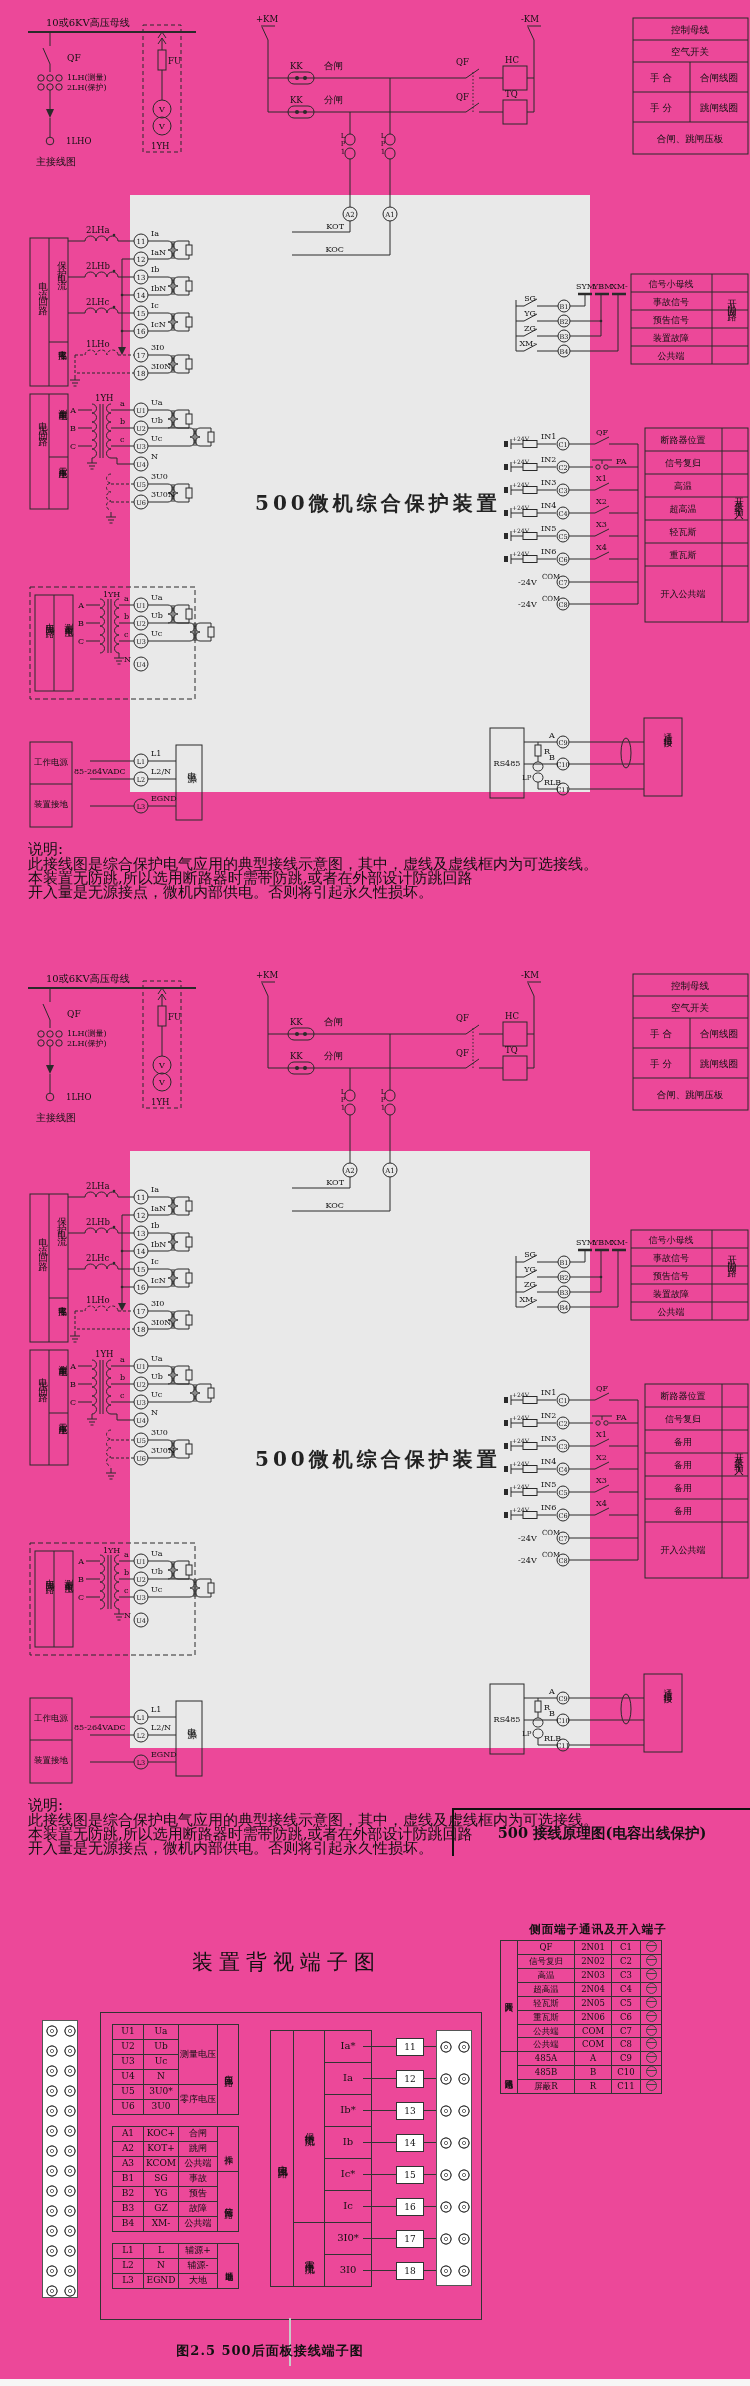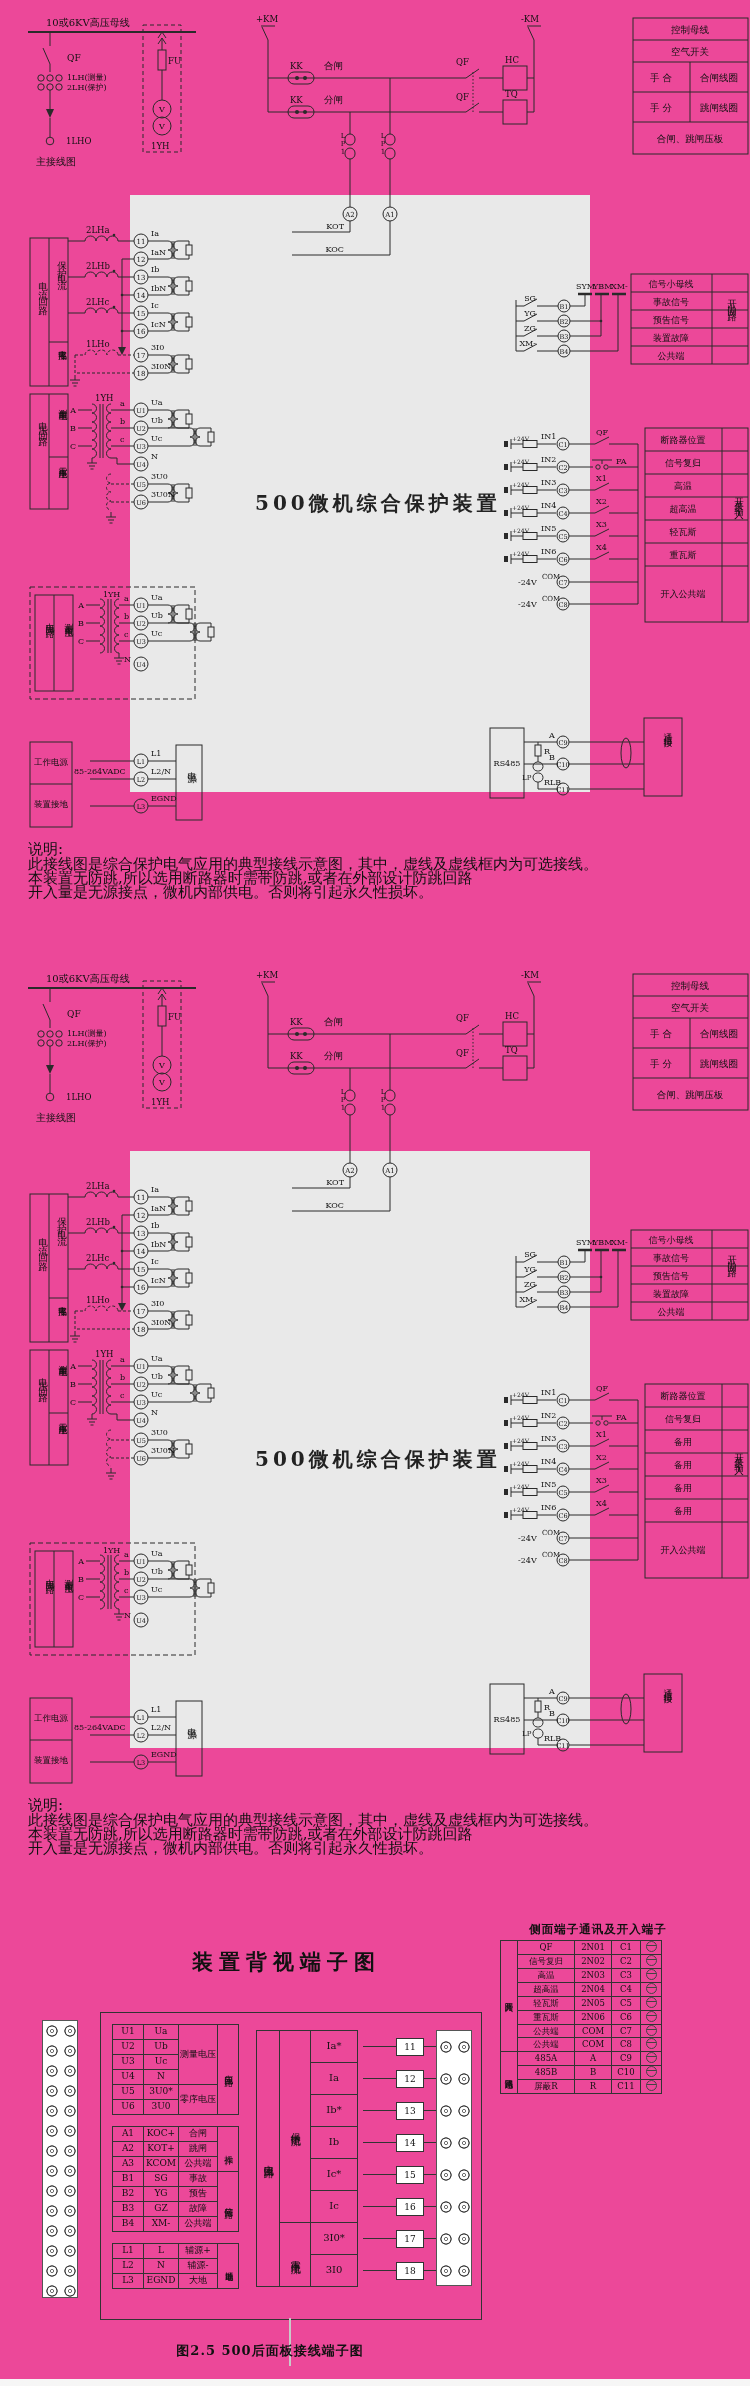--- a/index.html
+++ b/index.html
@@ -32,21 +32,21 @@
                       linear-gradient(#777,#777);
      background-size:18px 20px,1px 100%;background-position:0 0,50% 0;background-repeat:repeat,no-repeat;}
   .tstrip.big{background-size:18px 32px,1px 100%;}
   .outerbox{position:absolute;border:1.5px solid #333;}
   .numbox{position:absolute;width:26px;height:16px;border:1px solid #333;text-align:center;
       font-size:9px;line-height:16px;background:#fff;}
   .hline{position:absolute;height:1px;background:#333;}
   .tdot{display:inline-block;width:9px;height:9px;border:1px solid #444;border-radius:50%;
       background:linear-gradient(to bottom,transparent 3px,#444 3px,#444 4.2px,transparent 4.2px);}
   .sidetitle{position:absolute;font-weight:bold;font-size:11.5px;text-align:center;letter-spacing:1px;}
-  .paneltitle{position:absolute;font-size:21px;font-weight:bold;letter-spacing:6px;}
+  .paneltitle{position:absolute;font-size:21px;font-weight:normal;letter-spacing:6px;}
   .caption{position:absolute;font-size:13px;font-weight:bold;text-align:center;letter-spacing:1px;}
   .divider{position:absolute;background:#c9c9c9;}
 </style>
 </head>
 <body>
 
 <div id="page">
 
   <div class="schematic" style="top:12px;">
   <svg class="wires" width="750" height="890" viewBox="0 0 750 890">
@@ -1140,20 +1140,21 @@
   <div class="vt" style="left:55px;top:604px;width:18px;font-size:9px;letter-spacing:2px;">测量电压</div>
   <div class="lbl" style="left:31px;top:746px;width:40px;text-align:center;font-size:8.5px;">工作电源</div>
   <div class="lbl" style="left:31px;top:788px;width:40px;text-align:center;font-size:8.5px;">装置接地</div>
   <div class="vt" style="left:181px;top:752px;width:16px;font-size:9.5px;">电源</div>
   <div class="vt" style="left:654px;top:714px;width:18px;font-size:9px;letter-spacing:2px;">通信接口</div>
 
   <div class="noteline" style="left:28px;top:828px;">说明:</div>
   <div class="noteline" style="left:28px;top:843px;">此接线图是综合保护电气应用的典型接线示意图，其中，虚线及虚线框内为可选接线。</div>
   <div class="noteline" style="left:28px;top:857px;">本装置无防跳,所以选用断路器时需带防跳,或者在外部设计防跳回路</div>
   <div class="noteline" style="left:28px;top:871px;">开入量是无源接点，微机内部供电。否则将引起永久性损坏。</div>
+  <div class="titleblock" style="left:452px;top:840px;width:296px;height:46px;line-height:46px;">500 接线原理图(电容出线保护)</div>
 </div>
 
   <div class="paneltitle" style="left:192px;top:1948px;">装置背视端子图</div>
 
   <div class="tstrip" style="left:42px;top:2020px;width:36px;height:278px;"></div>
 
   <div class="outerbox" style="left:100px;top:2012px;width:380px;height:306px;"></div>
 
   <table class="pt" style="left:112px;top:2024px;">
     <tbody>
@@ -1243,21 +1244,21 @@
           <td>辅源-</td>
         </tr>
     <tr>
           <td>L3</td>
           <td>EGND</td>
           <td>大地</td>
         </tr>
   </tbody>
     </table>
 
-  <table class="pt ct" style="left:256px;top:2030px;">
+  <table class="pt ct" style="left:270px;top:2030px;">
     <tbody>
         <tr>
       <td style="width:22px;" class="vt2" rowspan="8">电流回路</td>
       <td style="width:30px;" class="vt2" rowspan="6">保护电流</td>
       <td style="width:44px;">Ia*</td>
     </tr>
     <tr>
           <td>Ia</td>
         </tr>
     <tr>

